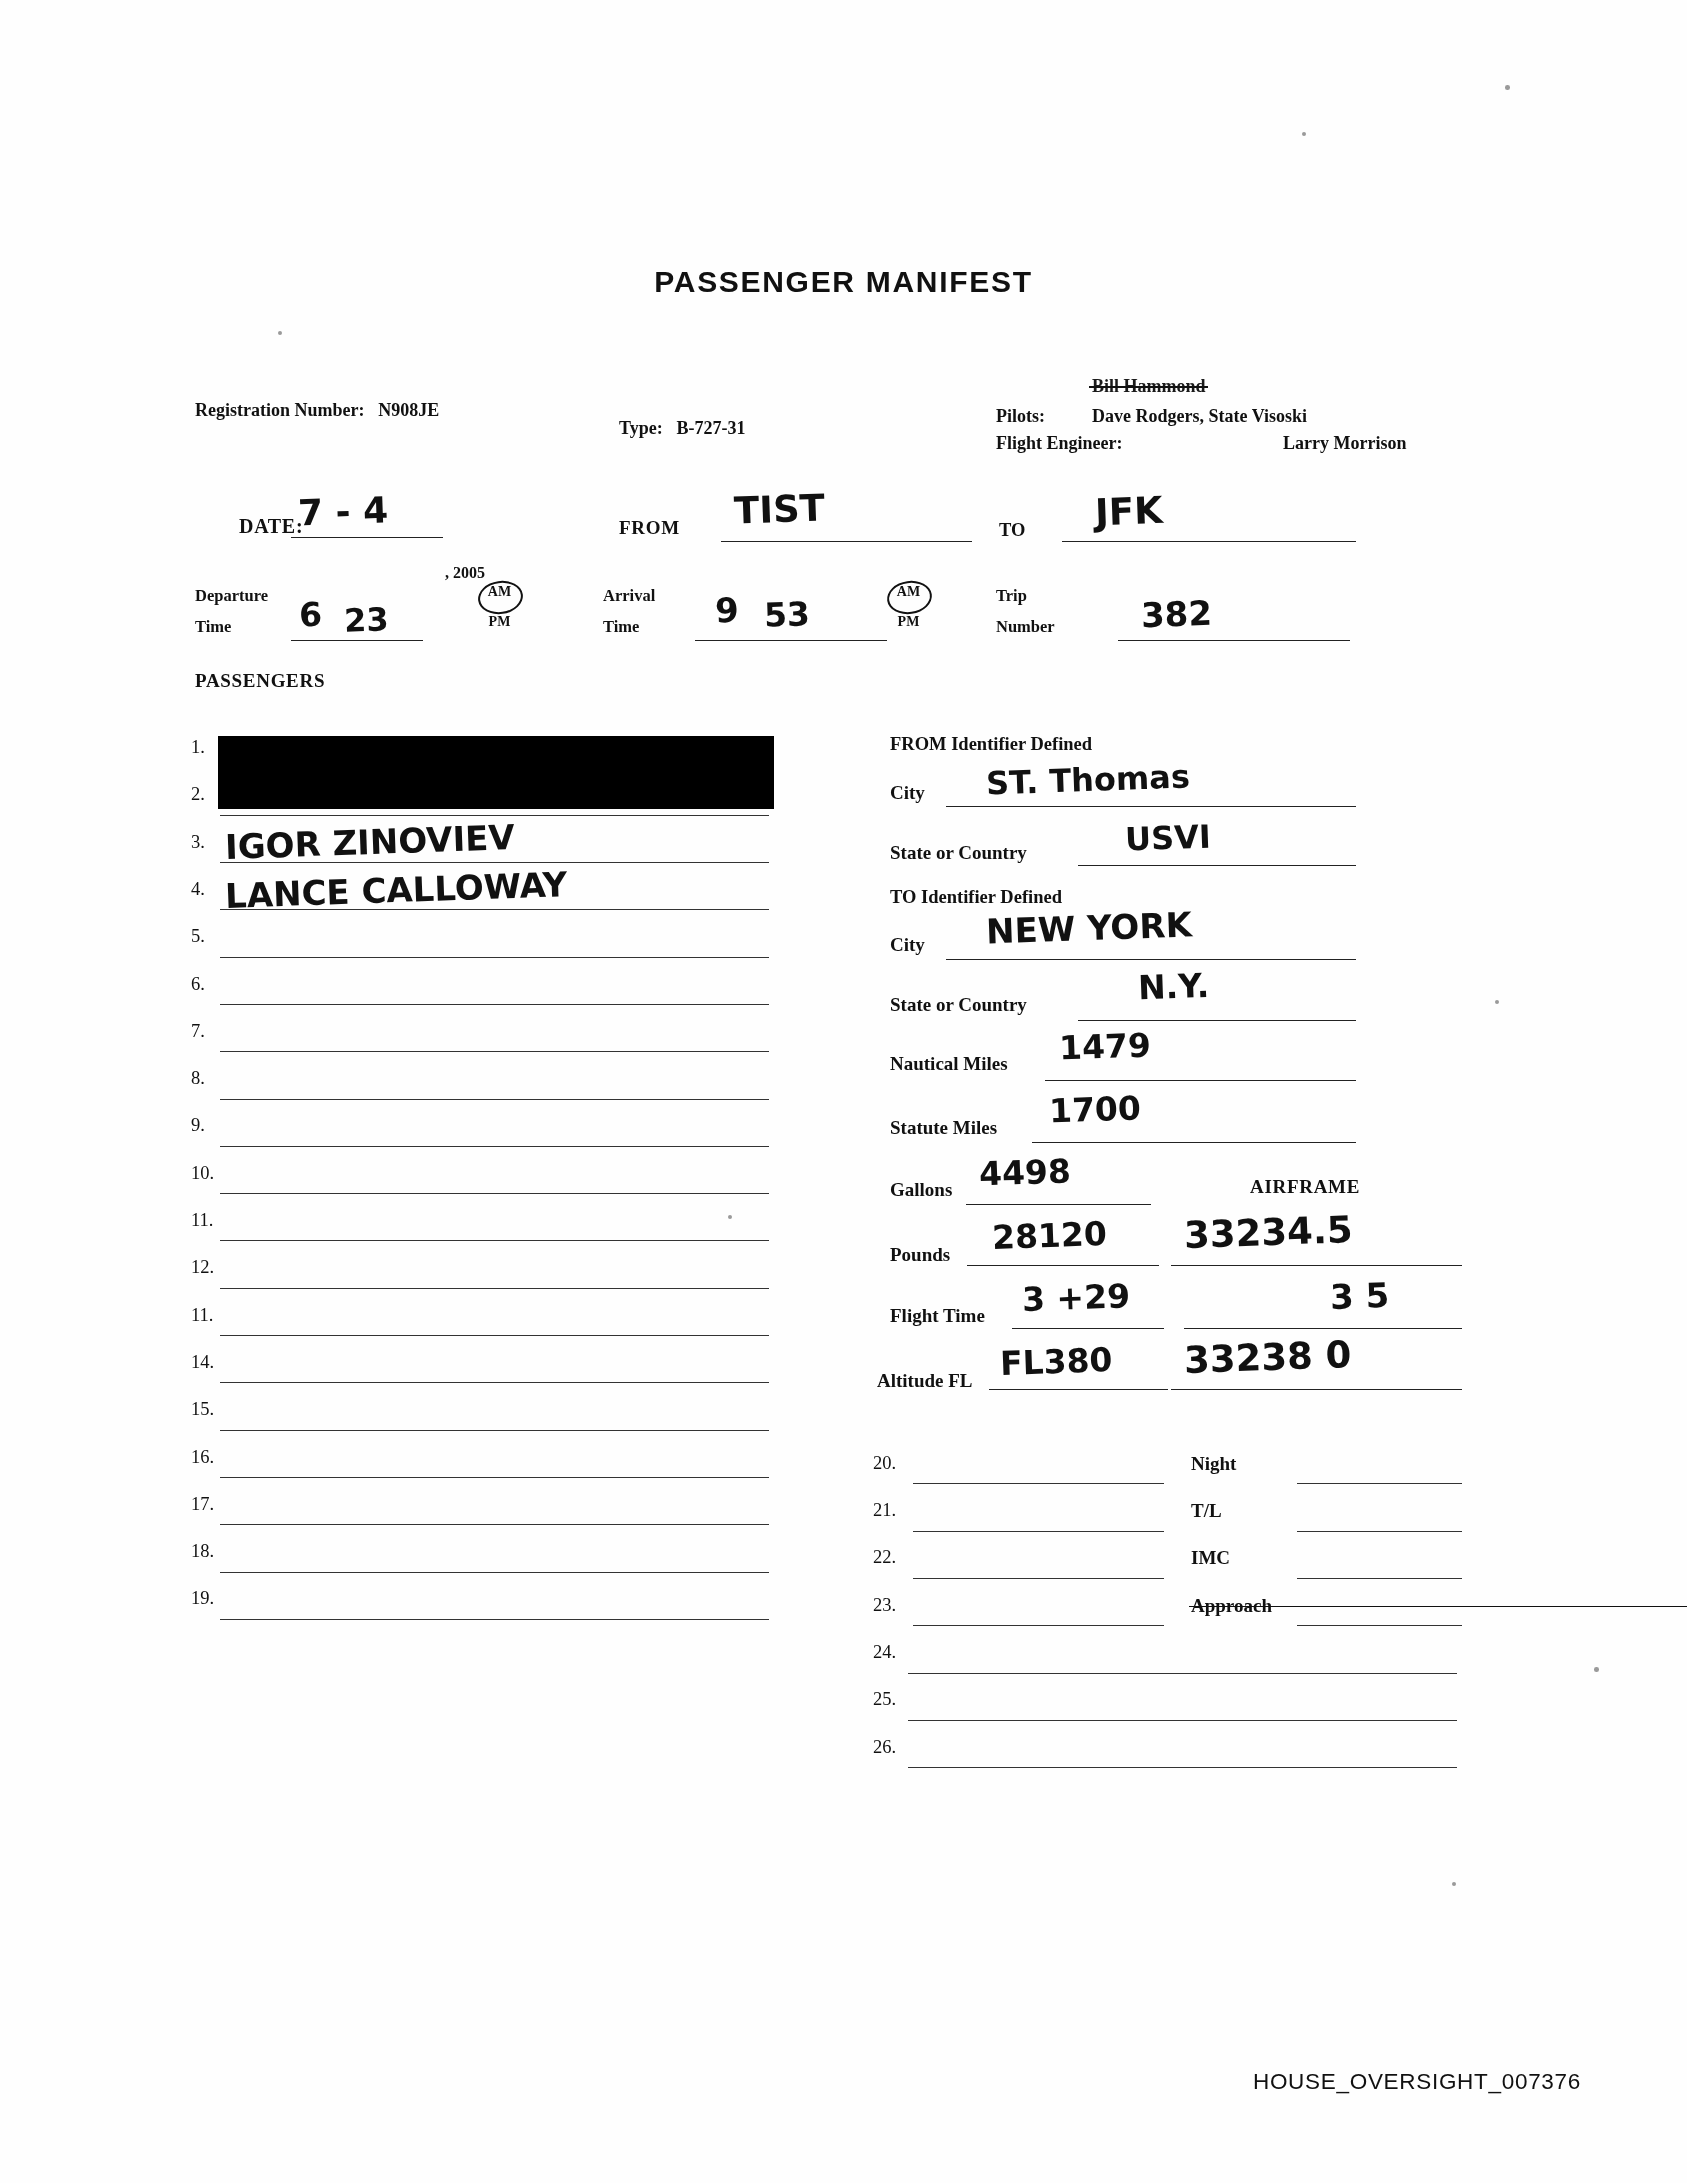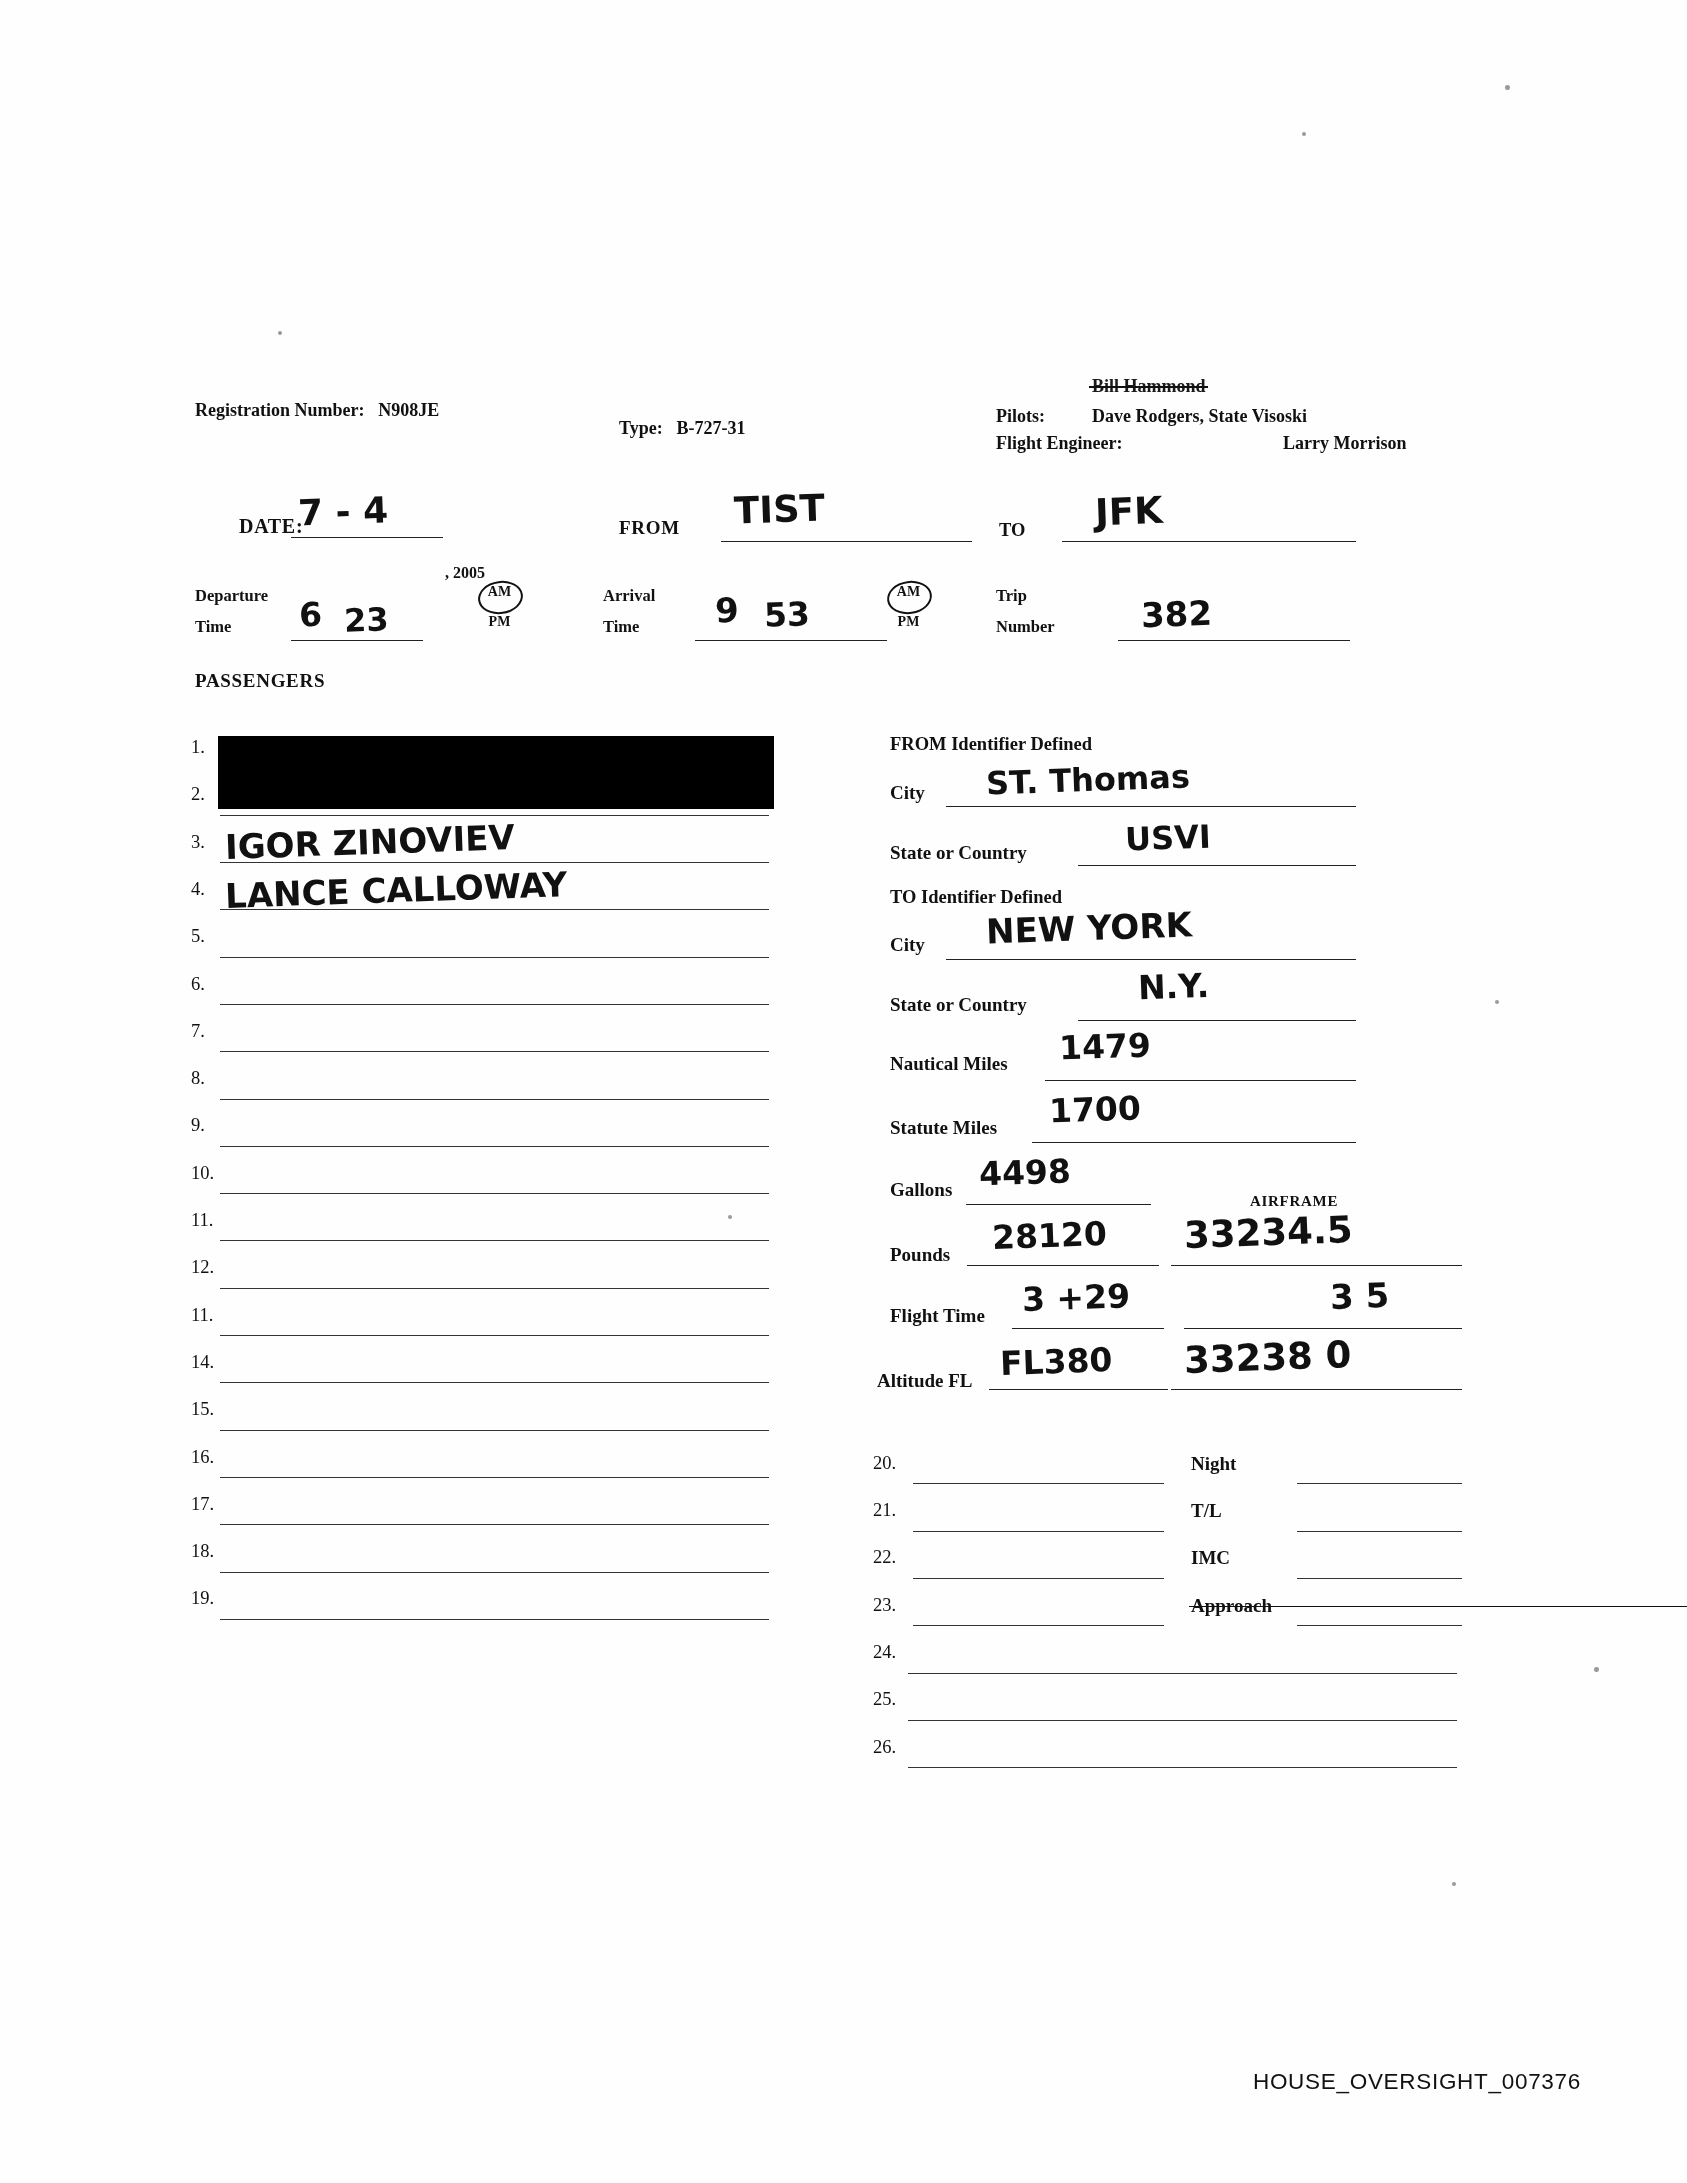--- a/index.html
+++ b/index.html
@@ -152,20 +152,21 @@
   }
 
   
   .speck { position: absolute; background: #9a9a9a; border-radius: 50%; }
 </style>
 </head>
 <body>
 
 <div class="page">
 
+  <div class="doc-title" id="manifest-title">PASSENGER MANIFEST</div>
 
   <div class="hdr" id="reg-label">
     <span>Registration Number:</span>
     <span style="margin-left:9.3px">N908JE</span>
   </div>
 
   <div class="hdr" id="type-label">
     <span>Type:</span>
     <span style="margin-left:9.3px">B-727-31</span>
   </div>
@@ -287,21 +288,21 @@
   <div class="hw" style="left:1059px; top:1027px; font-size:33px;">1479</div>
   <div class="rule" style="left:1045px; top:1080px; width:311px;"></div>
 
   <div class="rlabel plain" style="left:890px; top:1117px;">Statute Miles</div>
   <div class="hw" style="left:1049px; top:1090px; font-size:33px;">1700</div>
   <div class="rule" style="left:1032px; top:1142px; width:324px;"></div>
 
   <div class="rlabel plain" style="left:890px; top:1179px;">Gallons</div>
   <div class="hw" style="left:979px; top:1153px; font-size:33px;">4498</div>
   <div class="rule" style="left:966px; top:1204px; width:185px;"></div>
-  <div class="rlabel" style="left:1250px; top:1176px; font-size:15px; letter-spacing:0.7px;margin-top:17px;">AIRFRAME</div>
+  <div class="rlabel" style="left:1250px; top:1176px; font-size:19px; letter-spacing:0.7px;">AIRFRAME</div>
 
   <div class="rlabel plain" style="left:890px; top:1244px;">Pounds</div>
   <div class="hw" style="left:992px; top:1216px; font-size:33px;">28120</div>
   <div class="hw" style="left:1184px; top:1211px; font-size:37px;">33234.5</div>
   <div class="rule" style="left:967px; top:1265px; width:192px;"></div>
   <div class="rule" style="left:1171px; top:1265px; width:291px;"></div>
 
   <div class="rlabel plain" style="left:890px; top:1305px;">Flight Time</div>
   <div class="hw" style="left:1022px; top:1278px; font-size:33px;">3 +29</div>
   <div class="hw" style="left:1330px; top:1276px; font-size:34px;">3 5</div>

